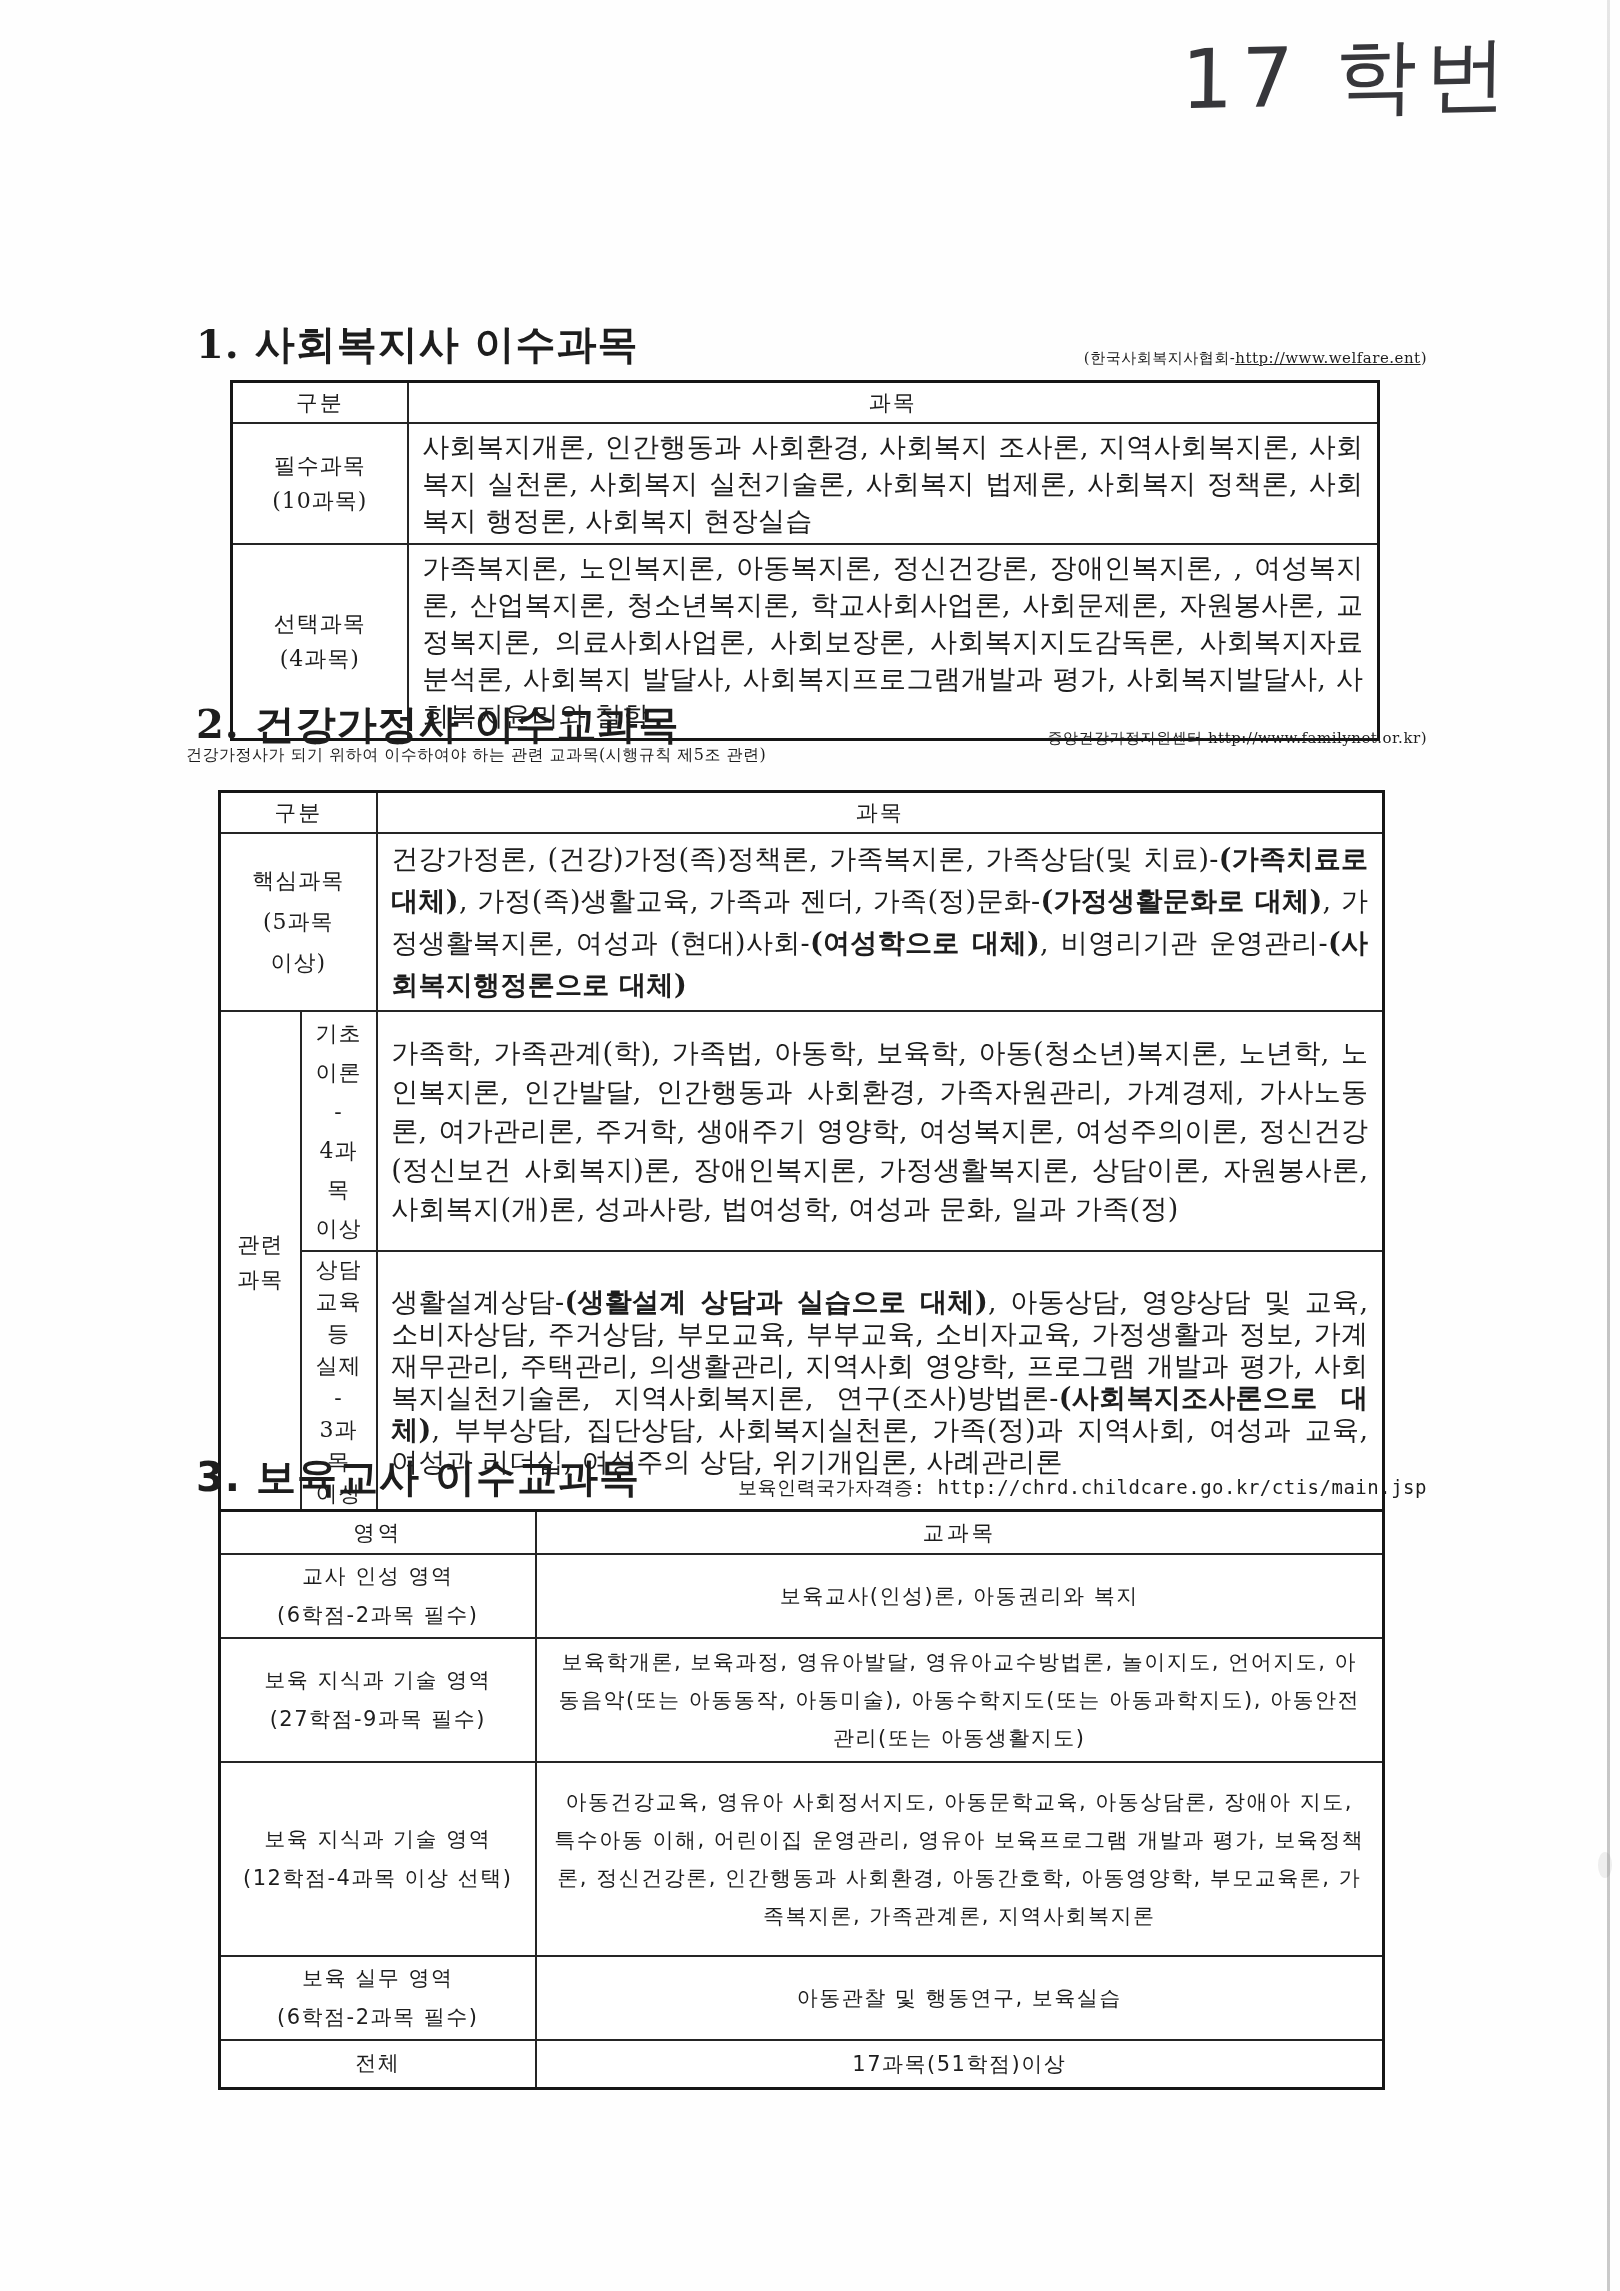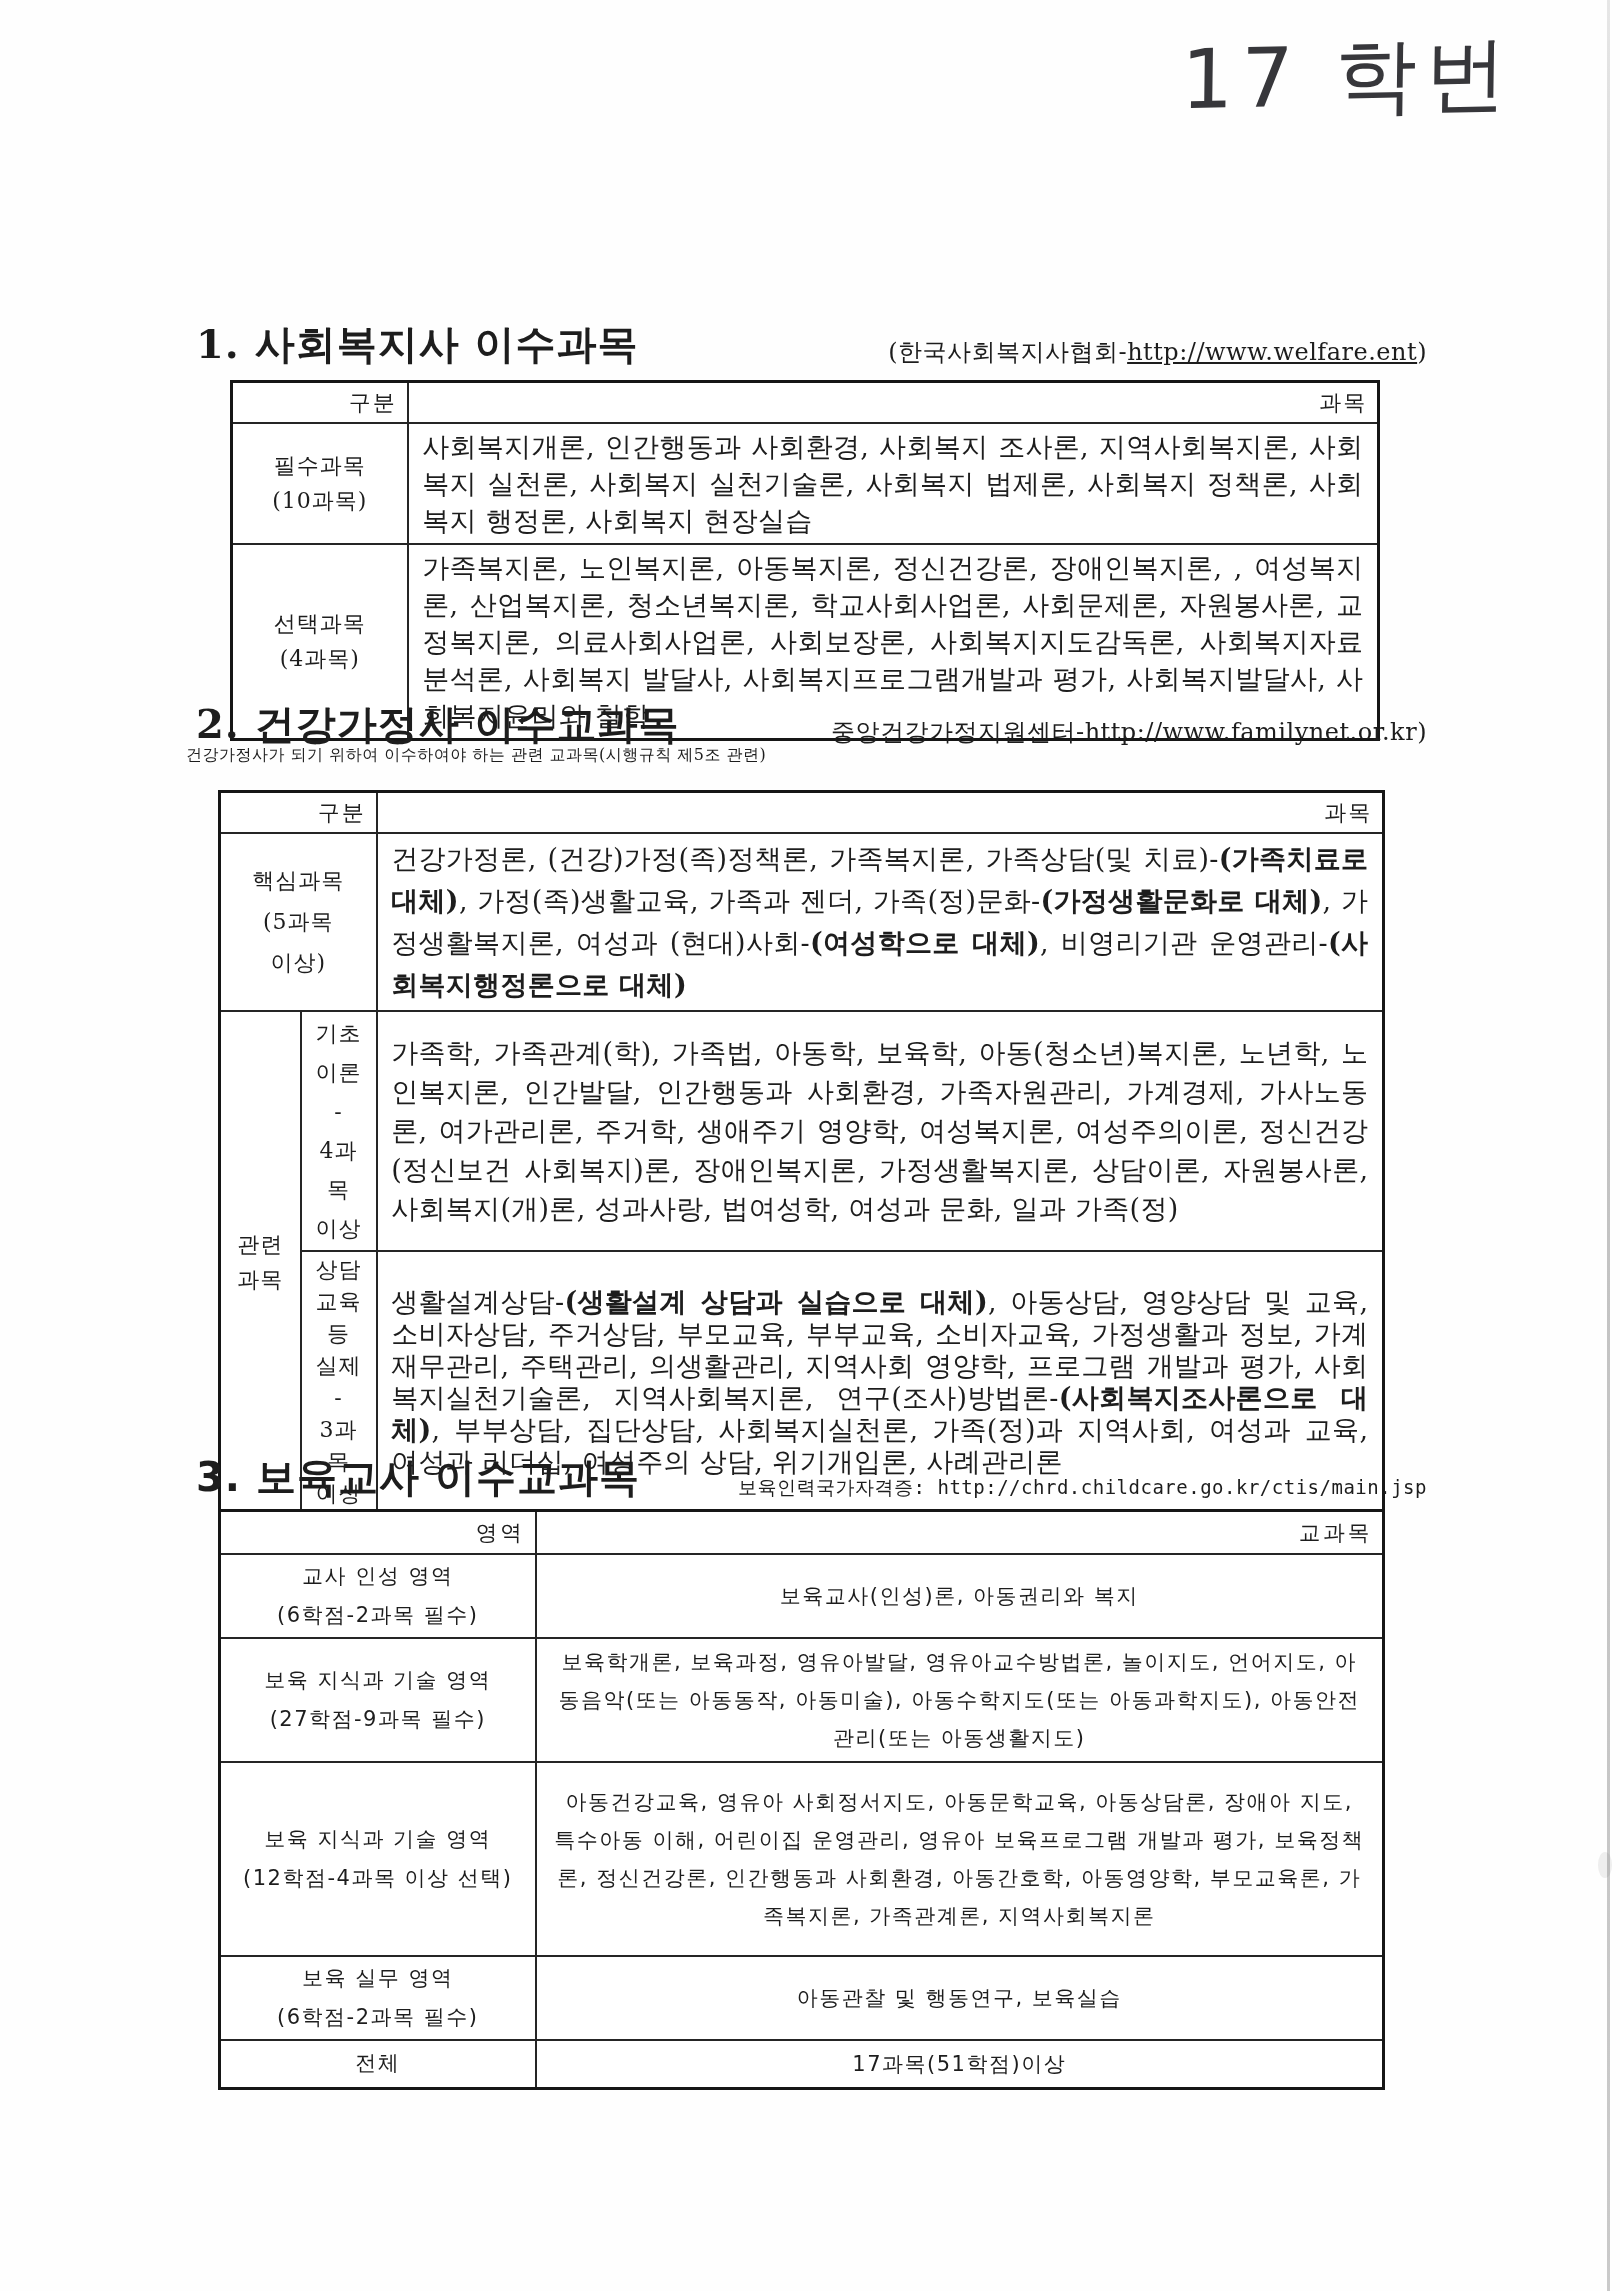--- a/index.html
+++ b/index.html
@@ -21,33 +21,33 @@
   .handwriting{
     position:absolute;left:1181px;top:21.6px;width:412px;
     font-family:"DejaVu Sans","Liberation Sans",sans-serif;
     font-size:82px;font-weight:500;color:#37373b;
     letter-spacing:7.8px;transform:rotate(-1.2deg) skewX(-2deg);
     white-space:nowrap;
   }
 
   .sec-head{position:absolute;left:196px;width:1231px;display:flex;justify-content:space-between;align-items:flex-end;}
   .sec-title{font-size:40px;font-weight:700;letter-spacing:1px;white-space:nowrap;margin-top:11px;}
-  .sec-source{font-size:24px;letter-spacing:0.5px;white-space:nowrap;padding-bottom:3.9px;}
+  .sec-source{font-size:15px;letter-spacing:0.5px;white-space:nowrap;padding-bottom:3.9px;}
   .sec-source .ul{text-decoration:underline;}
   .mono{font-family:"DejaVu Sans Mono","Liberation Mono",monospace;font-size:19px;}
   .sans{font-family:"DejaVu Sans","Liberation Sans",sans-serif;}
 
   .subtitle{position:absolute;left:186px;font-size:16px;letter-spacing:0.5px;white-space:nowrap;}
 
   table{border-collapse:collapse;table-layout:fixed;position:absolute;background:#fff;}
   table,td,th{border:2px solid #252525;}
   table{border-width:3.9px;border-color:#161616;}
   th{font-weight:400;}
   td,th{padding:2px 9.8px;vertical-align:middle;}
-  .hdr{height:35px;text-align:right;font-size:22px;letter-spacing:2px;}
+  .hdr{height:35px;text-align:center;font-size:22px;letter-spacing:2px;}
   .cat{ text-align:center;font-size:22px;line-height:35px;white-space:pre-line;letter-spacing:1px;}
   .subj{font-size:27px;text-align:justify;letter-spacing:0.3px;padding:3.9px 13.7px;}
 
   
   #t1{left:230px;top:380px;width:1150px;}
   #t1 .subj{line-height:37px;}
   #t1 .r1{height:92px;} #t1 .r2{height:147px;}
 
   
   #t2{left:218px;top:790px;width:1167px;}

